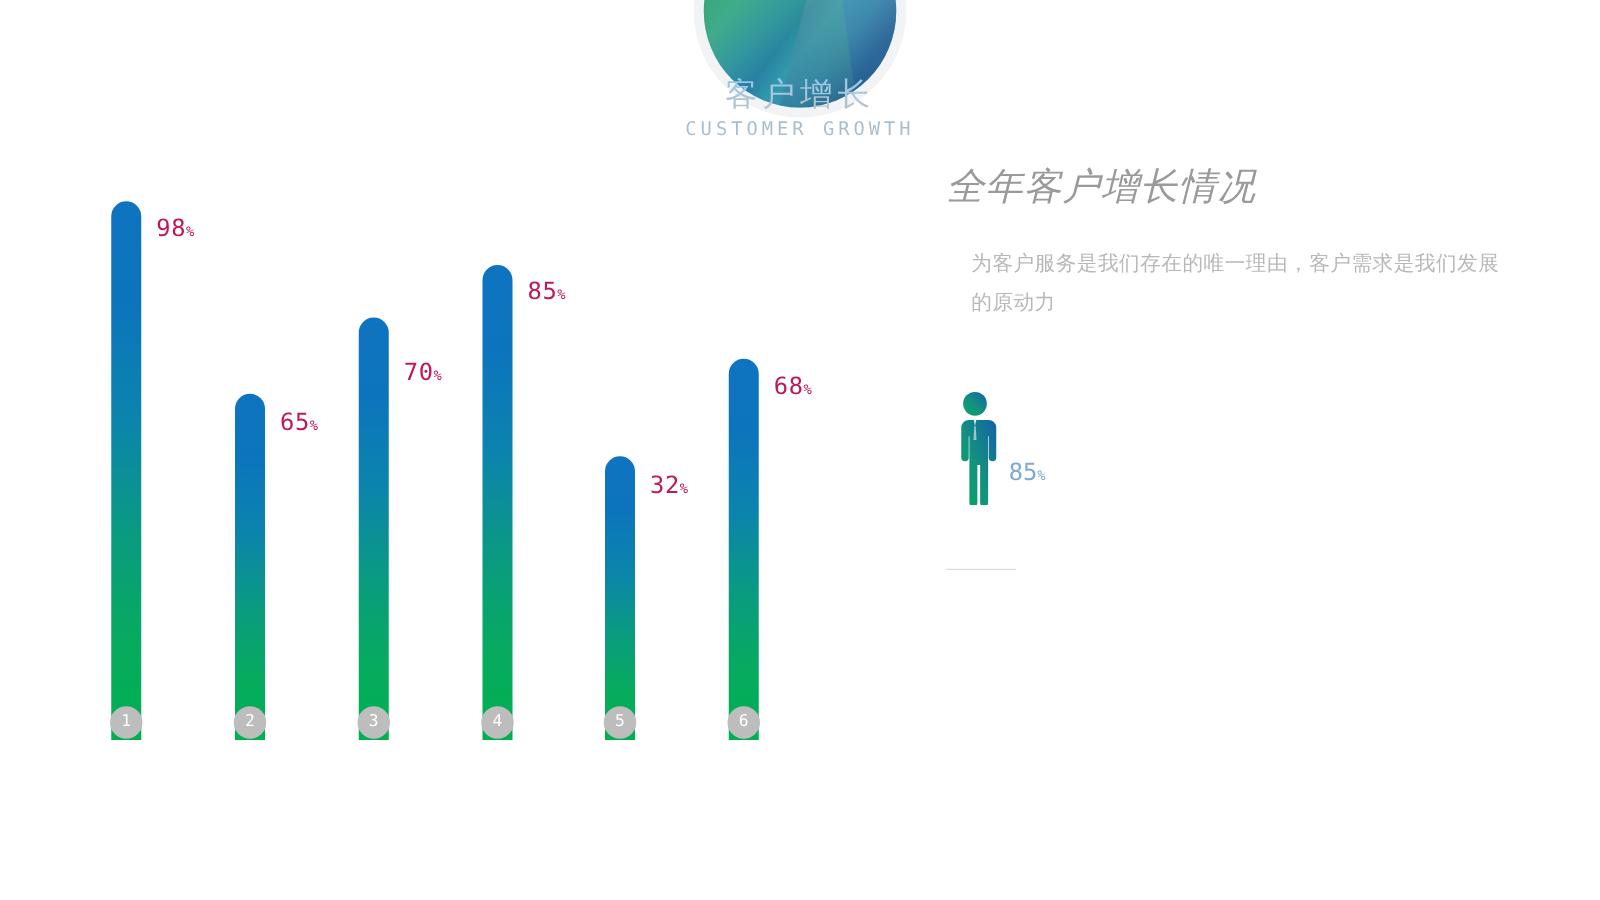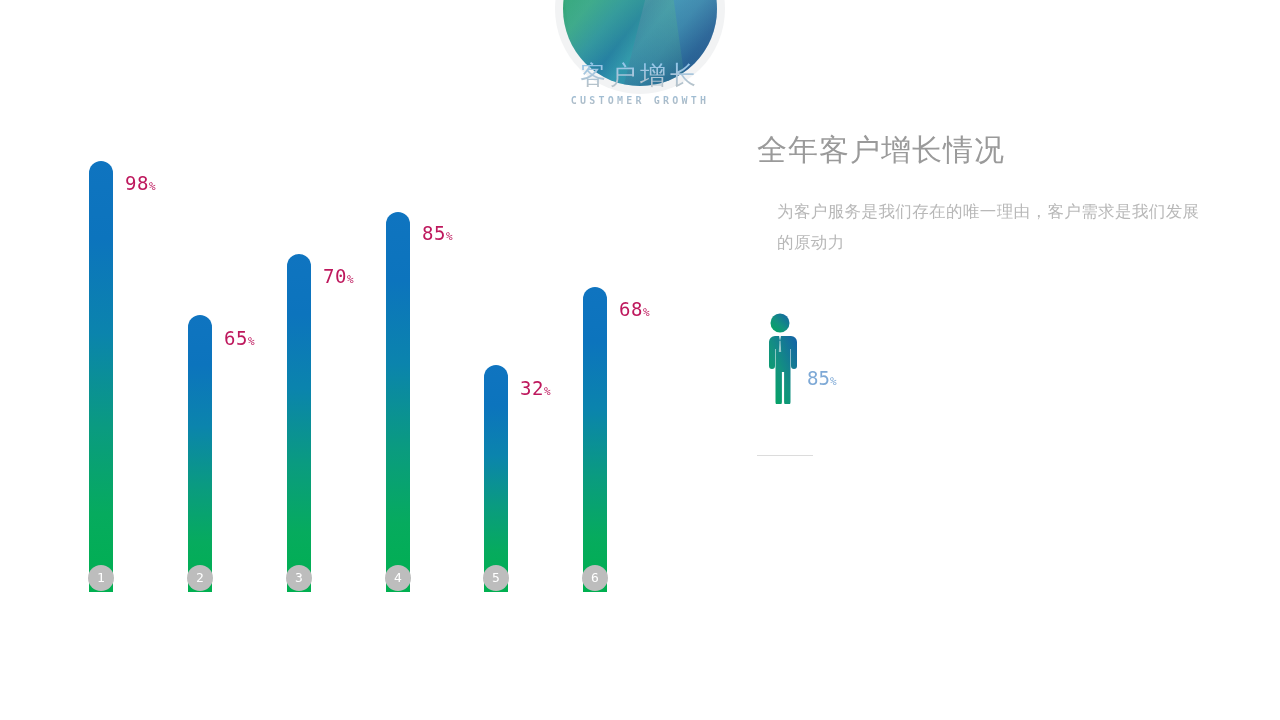--- a/index.html
+++ b/index.html
@@ -96,23 +96,23 @@
     background-clip: text;
     color: transparent;
     -webkit-text-fill-color: transparent;
   }
   .badge-subtitle {
     position: absolute;
     left: 0;
     top: 96px;
     width: 1280px;
     text-align: center;
-    font-size: 10px;
+    font-size: 15px;
     letter-spacing: 3.2px;
-    font-weight: 700;
+    font-weight: 400;
     line-height: 1;
     font-family: "DejaVu Sans Mono", "Liberation Mono", monospace;
     background: linear-gradient(180deg, #9fbdd4 0%, #b3bcc3 100%);
     -webkit-background-clip: text;
     background-clip: text;
     color: transparent;
     -webkit-text-fill-color: transparent;
   }
 
   
@@ -177,20 +177,21 @@
   .panel-title {
     position: absolute;
     left: 0;
     top: 132px;
     font-size: 30px;
     font-weight: 400;
     color: #9a9a9a;
     letter-spacing: 1px;
     line-height: 1.2;
     white-space: nowrap;
+    font-style: italic;
   }
   .panel-lead {
     position: absolute;
     left: 0;
     top: 196px;
     width: 432px;
     font-size: 16.5px;
     color: #b8b8b8;
     line-height: 31px;
     letter-spacing: 0.4px;
@@ -270,21 +271,21 @@
       <div class="bar" style="left:188px; bottom:128px; height:277px;"></div>
       <div class="bar-cap" style="left:187px; bottom:129px;">2</div>
       <div class="bar-value" style="left:224px; bottom:372px;">
         <span>65</span><span class="pct">%</span>
       </div>
     </div>
 
     <div class="bar-group">
       <div class="bar" style="left:287px; bottom:128px; height:338px;"></div>
       <div class="bar-cap" style="left:286px; bottom:129px;">3</div>
-      <div class="bar-value" style="left:323px; bottom:434px;">
+      <div class="bar-value" style="left:323px; bottom:412px;">
         <span>70</span><span class="pct">%</span>
       </div>
     </div>
 
     <div class="bar-group">
       <div class="bar" style="left:386px; bottom:128px; height:380px;"></div>
       <div class="bar-cap" style="left:385px; bottom:129px;">4</div>
       <div class="bar-value" style="left:422px; bottom:477px;">
         <span>85</span><span class="pct">%</span>
       </div>

